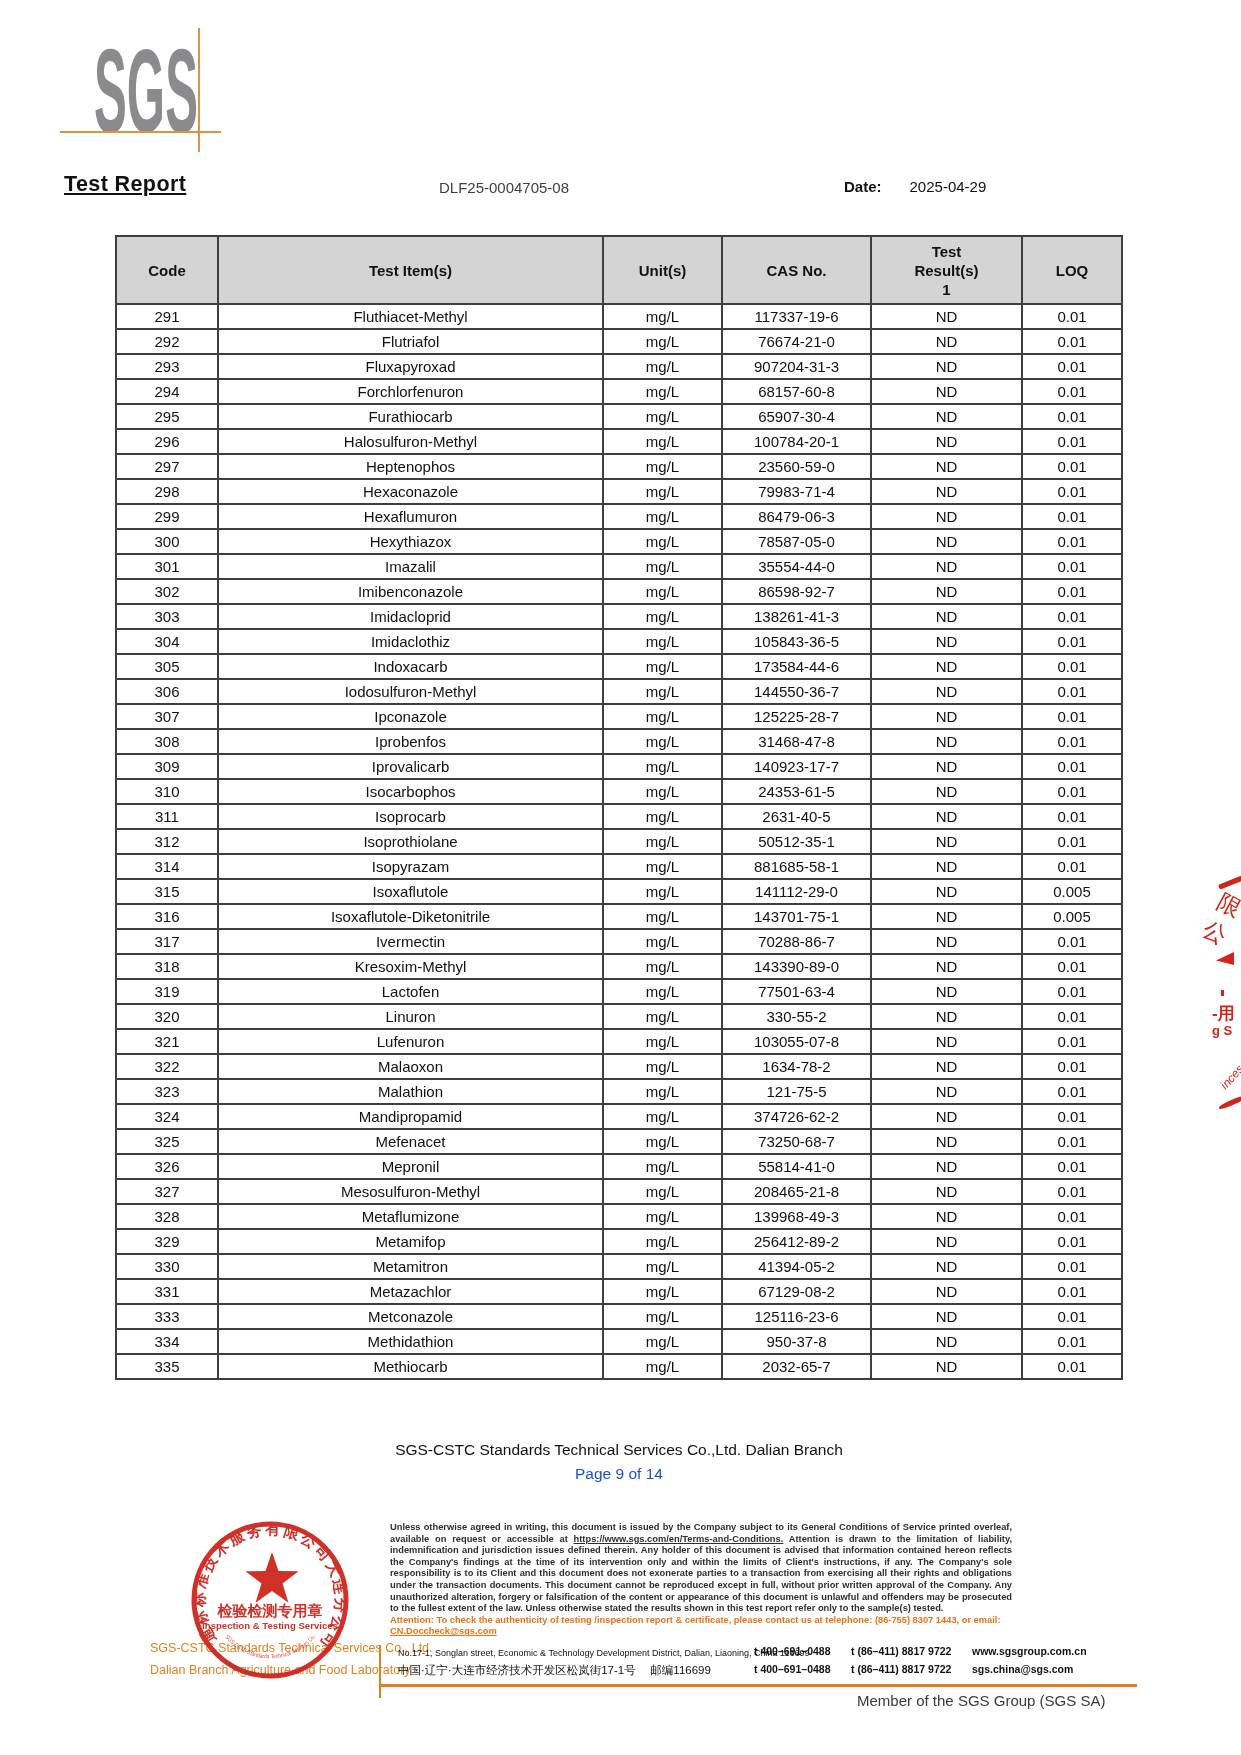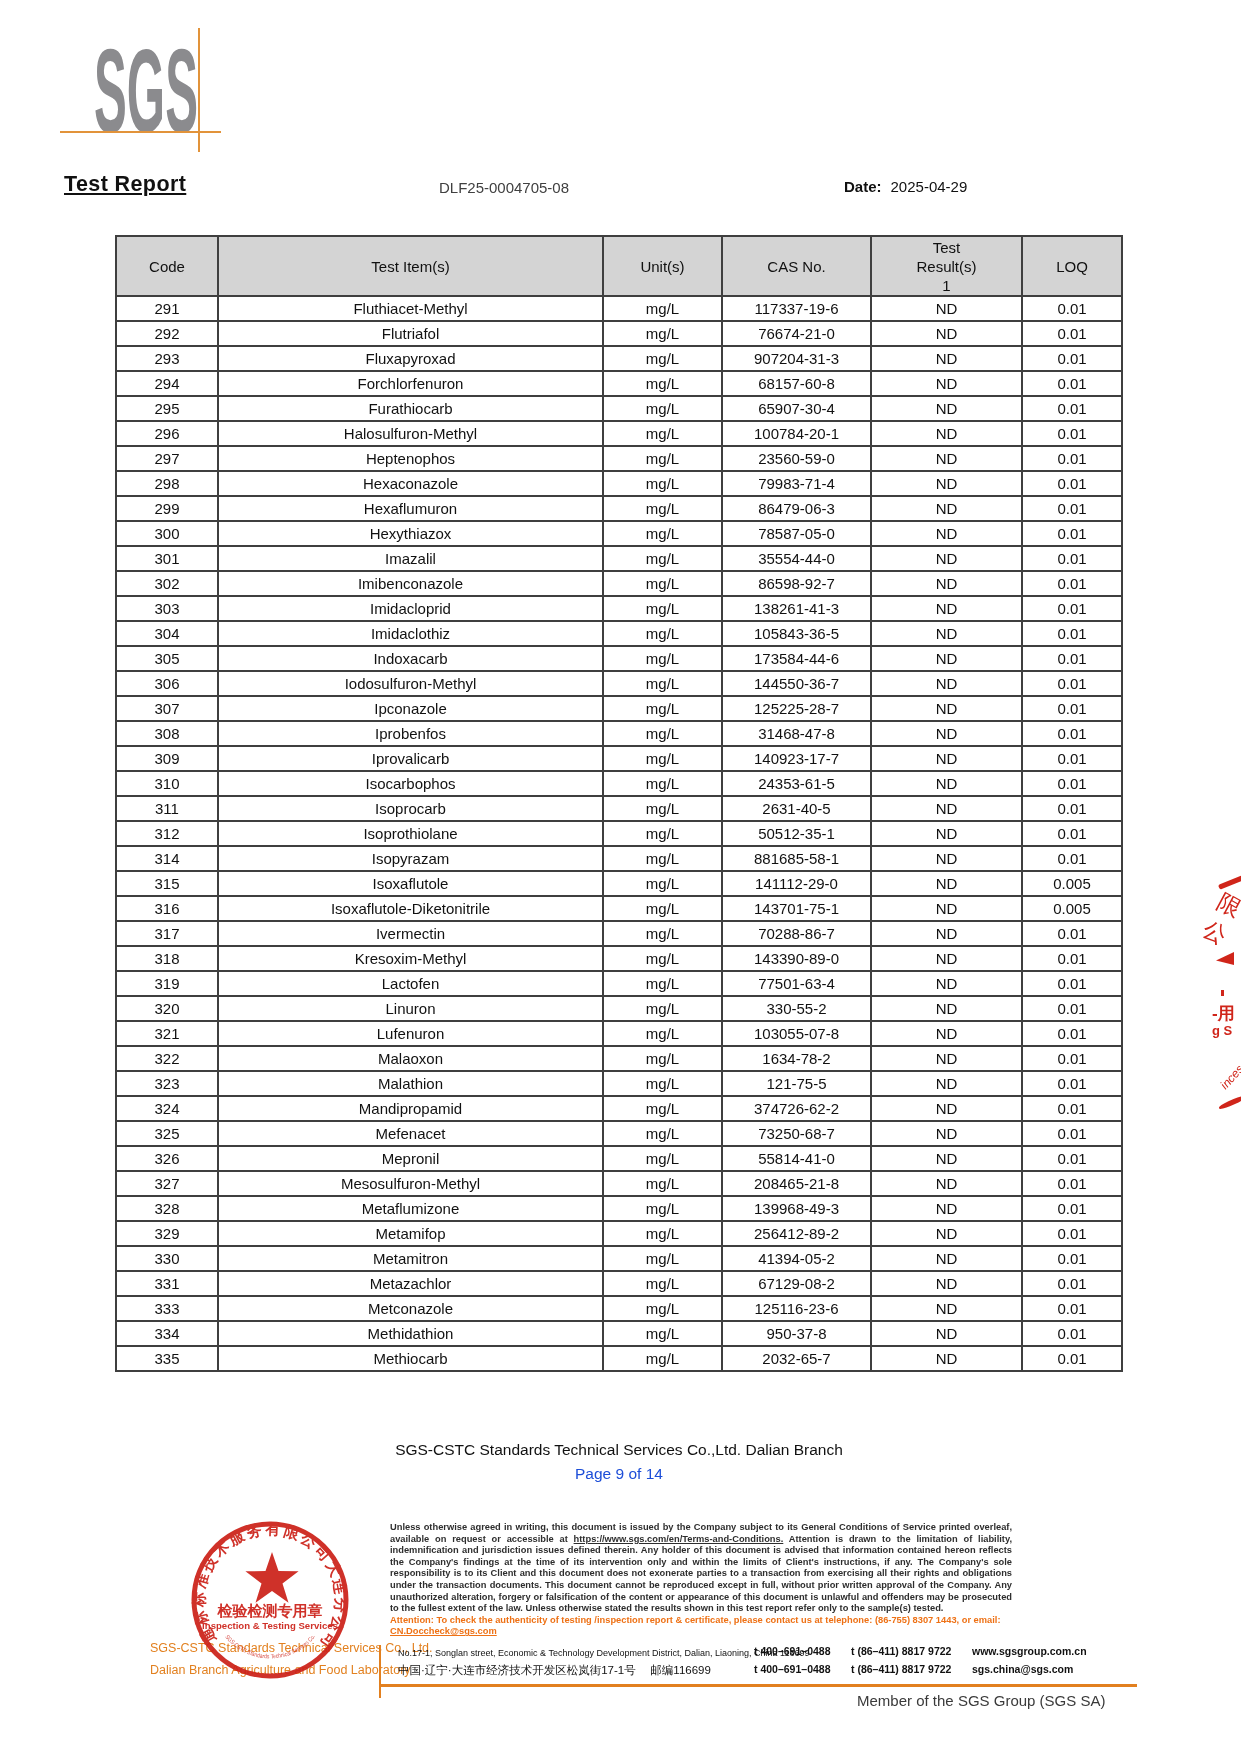--- a/index.html
+++ b/index.html
@@ -8,29 +8,29 @@
   .abs { position:absolute; }
 
   
   #logo-v-line { left:198px; top:28px; width:2px; height:124px; background:#e2933a; }
   #logo-h-line { left:60px; top:131px; width:161px; height:2px; background:#e2933a; }
 
   
   #report-title { left:64px; top:172px; font-size:21.5px; font-weight:bold; letter-spacing:.4px; color:#111;text-decoration:underline; }
   #report-number { left:414px; top:179px; width:180px; text-align:center; font-size:15px; color:#404040; }
   #date-wrap { left:844px; top:178px; font-size:15px; color:#111; }
-  #date-wrap b { margin-right:9px; }
+  #date-wrap b { margin-right:28px; }
 
   
   #results-table { position:absolute; left:116px; top:236px; width:1006px;
                    border-collapse:separate; border-spacing:0; table-layout:fixed;
                    outline:1px solid #3f3f3f; }
   #results-table th, #results-table td { border:1px solid #3f3f3f; text-align:center;
                    font-size:15px; color:#111; overflow:hidden; white-space:nowrap; }
-  #results-table th { background:#d4d4d4; font-weight:normal; height:60px; line-height:19px; vertical-align:middle; }
+  #results-table th { background:#d4d4d4; font-weight:bold; height:68px; line-height:19px; vertical-align:middle; }
   #results-table td { height:23px; line-height:23px; font-weight:normal; background:#fff; }
 
   
   #footer-company { left:116px; top:1441px; width:1006px; text-align:center; font-size:15.5px; color:#111; }
   #footer-page    { left:116px; top:1465px; width:1006px; text-align:center; font-size:15.5px; color:#1d4ed8; }
 
   
   #legal { left:390px; top:1522px; width:622px; font-size:9.3px; line-height:11.6px;
            font-weight:bold; color:#2e2e2e; text-align:justify; }
   #legal .lnk { text-decoration:underline; }

